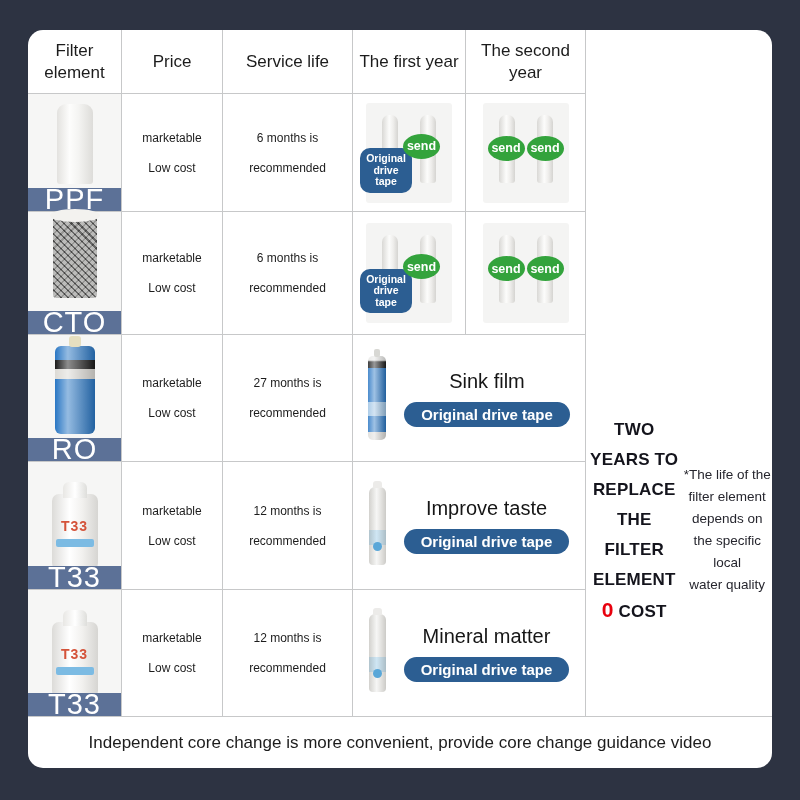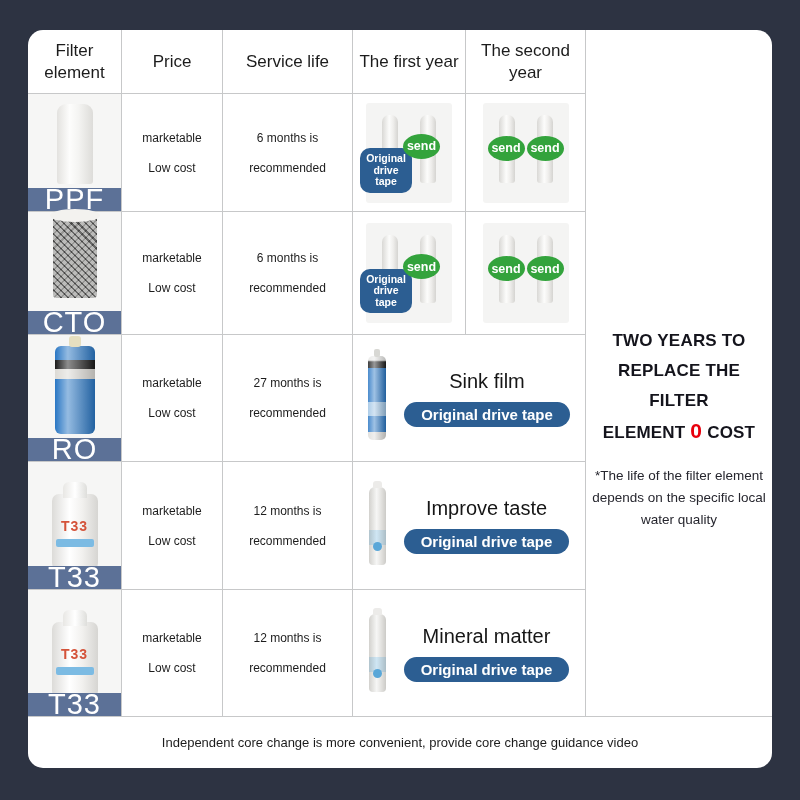--- a/index.html
+++ b/index.html
@@ -138,31 +138,31 @@
     content:""; position:absolute; left:4px; top:-6px; width:9px; height:7px;
     background:#ecebe9; border-radius:3px 3px 0 0;
   }
   .slim-t33::after {
     content:""; position:absolute; left:4px; bottom:14px; width:9px; height:9px;
     background:#5aa7d8; border-radius:50%;
   }
   
   .side {
     grid-column:6; grid-row:1/7; border-bottom:1px solid #c7c8c9;
-    display:flex; flex-direction:column; align-items:center;
+    display:flex; flex-direction:row; align-items:center;
     padding-top:296px; text-align:center;
   }
   .side-headline { font-size:17px; font-weight:bold; line-height:30px; color:#14141c; letter-spacing:.2px; }
   .zero { color:#e8000d; font-size:21px; }
   .side-note { margin-top:17px; font-size:13.5px; line-height:22px; color:#26262e; }
   
   .footer {
     grid-column:1/7; grid-row:7;
     display:flex; align-items:center; justify-content:center;
-    font-size:13px; color:#1c1c1c;
+    font-size:17px; color:#1c1c1c;
   }
 </style>
 </head>
 <body>
 
 <div class="panel">
 
   <div class="c hd">
       <span style="max-width:70px;">Filter element</span>
     </div>

